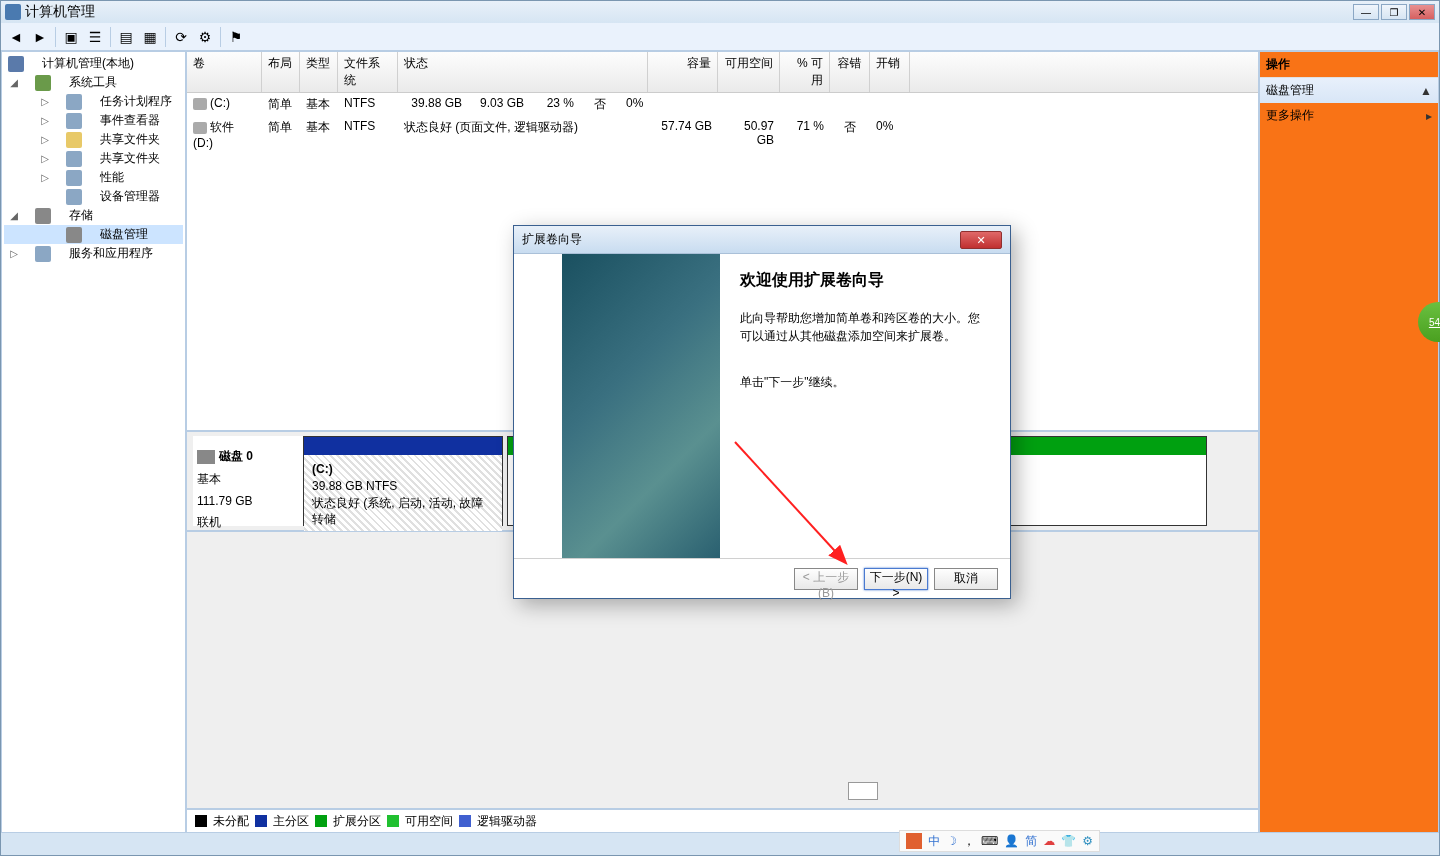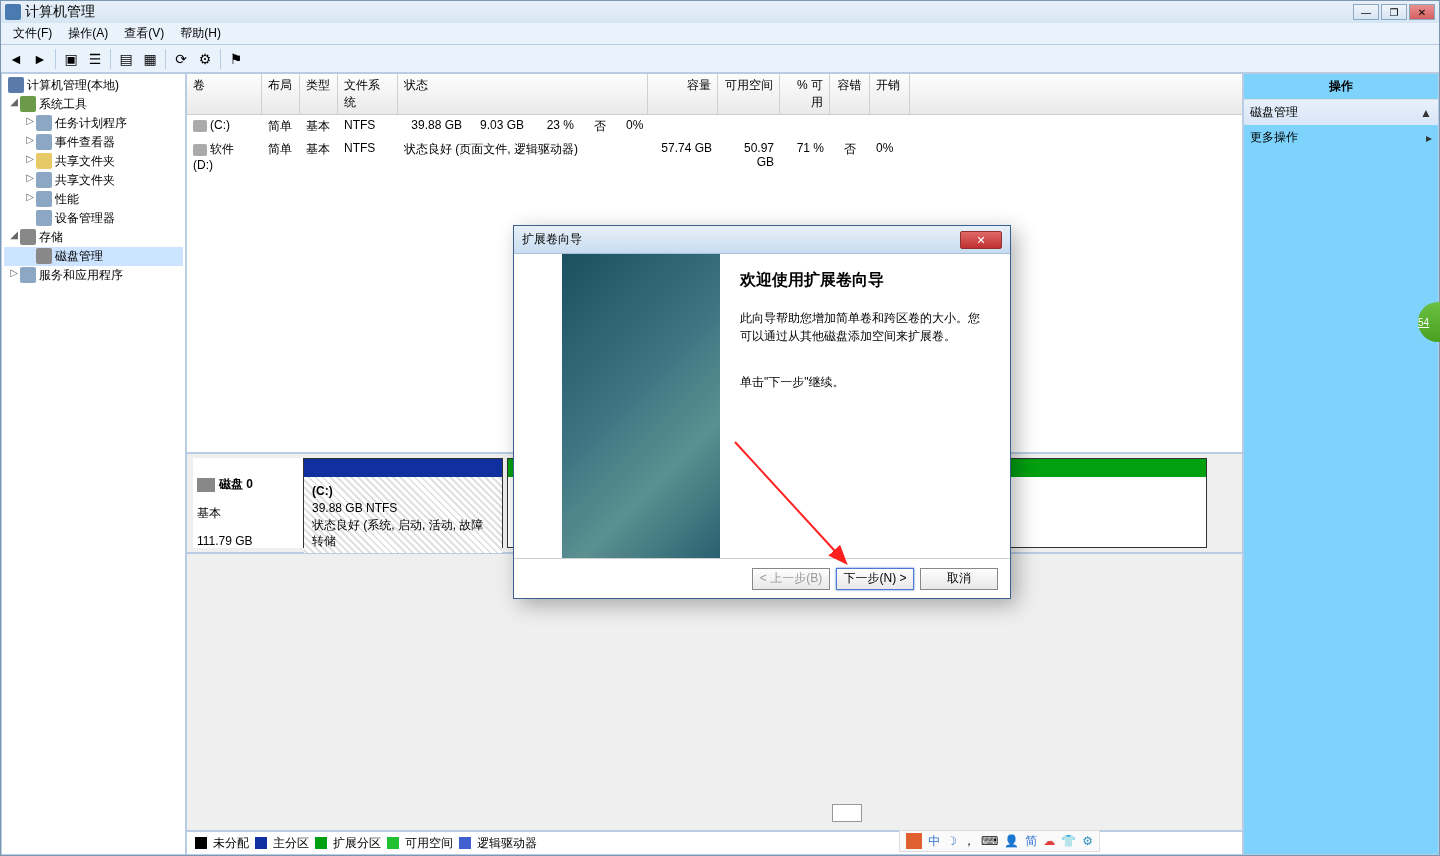--- a/index.html
+++ b/index.html
@@ -11,21 +11,21 @@
 .titlebar .win-controls{margin-left:auto;display:flex;gap:2px;}
 .win-btn{width:26px;height:16px;border:1px solid #8ba7c4;background:linear-gradient(#f0f5fb,#d6e5f3);font-size:10px;display:flex;align-items:center;justify-content:center;cursor:pointer;}
 .win-btn.close{background:linear-gradient(#e89090,#d66060);}
 .menubar{height:22px;background:#eaf2fc;display:flex;align-items:center;padding:0 4px;border-bottom:1px solid #b8cde4;}
 .menu-item{padding:2px 8px;cursor:pointer;}
 .toolbar{height:28px;background:#eaf2fc;display:flex;align-items:center;padding:0 4px;gap:2px;border-bottom:1px solid #b8cde4;}
 .tb-btn{width:22px;height:22px;border:1px solid transparent;display:flex;align-items:center;justify-content:center;cursor:pointer;font-size:14px;}
 .tb-sep{width:1px;height:20px;background:#b8cde4;margin:0 2px;}
 .main-area{display:flex;height:calc(100% - 72px);}
 .tree-panel{width:185px;background:#fff;border:1px solid #b8cde4;padding:2px;}
-.tree-item{display:flex;align-items:flex-start;padding:1px 0 1px 4px;cursor:pointer;white-space:nowrap;}
+.tree-item{display:flex;align-items:center;padding:1px 0 1px 4px;cursor:pointer;white-space:nowrap;gap:15px;}
 .tree-item.selected{background:#cce4ff;}
 .tree-indent{width:16px;display:inline-block;}
 .tree-exp{width:12px;display:inline-block;text-align:center;color:#666;font-size:10px;}
 .tree-icon{width:16px;height:16px;display:inline-block;margin-right:3px;background:#8ba7c4;border-radius:2px;}
 .tree-icon.folder{background:#e8c968;}
 .tree-icon.tool{background:#6a9a4a;}
 .tree-icon.disk{background:#888;}
 .tree-icon.comp{background:#5a7aaa;}
 .center-panel{flex:1;display:flex;flex-direction:column;}
 .volume-table{background:#fff;border:1px solid #b8cde4;height:380px;}
@@ -34,71 +34,65 @@
 .vt-row{display:flex;padding:1px 0;font-size:12px;}
 .vt-row>div{padding:2px 6px;}
 .col-vol{width:75px;}.col-layout{width:38px;}.col-type{width:38px;}.col-fs{width:60px;}
 .col-status{width:250px;}.col-cap{width:70px;text-align:right;}.col-free{width:62px;text-align:right;}
 .col-pct{width:50px;text-align:right;}.col-fault{width:40px;text-align:center;}.col-over{width:40px;text-align:left;}
 .disk-icon{display:inline-block;width:14px;height:12px;background:#aaa;border-radius:2px;margin-right:3px;vertical-align:middle;}
 .disk-map{background:#efefef;border:1px solid #b8cde4;height:100px;display:flex;padding:4px 6px;}
 .disk-label{width:110px;padding:6px 4px;background:#fff;}
 .disk-label .icon{display:inline-block;width:18px;height:14px;background:#888;margin-right:4px;vertical-align:middle;}
 .disk-label b{font-weight:bold;}
-.disk-label div{margin-top:12px;}
+.disk-label div{margin-top:6px;}
 .disk-parts{flex:1;display:flex;gap:4px;}
 .disk-part{border:1px solid #333;background:#fff;}
 .disk-part .pbar{height:18px;background:#1030a0;}
 .disk-part.ext .pbar{background:#00a010;}
 .disk-part .pbody{padding:6px 8px;font-size:12px;line-height:1.4;}
 .pbody.hatch{background:repeating-linear-gradient(45deg,#fff,#fff 3px,#e0e0e0 3px,#e0e0e0 5px);}
 .empty-area{flex:1;background:#efefef;border:1px solid #b8cde4;position:relative;}
 .empty-box{position:absolute;bottom:8px;right:380px;width:30px;height:18px;border:1px solid #999;background:#fff;}
 .legend{height:24px;border:1px solid #b8cde4;background:#fff;display:flex;align-items:center;padding:0 8px;gap:6px;font-size:12px;}
 .leg-swatch{width:12px;height:12px;display:inline-block;}
-.right-panel{width:196px;background:#7dd3fc;border:1px solid #b8cde4;text-align:center;}
+.right-panel{width:180px;background:#f97316;border:1px solid #b8cde4;}
 .rp-header{padding:4px 6px;font-weight:bold;border-bottom:1px solid #e0e0e0;}
 .rp-item{padding:4px 6px;display:flex;align-items:center;cursor:pointer;}
 .rp-item.sel{background:linear-gradient(#e8f0fb,#d8e6f7);}
 .rp-arrow{margin-left:auto;color:#333;}
 .modal{position:absolute;left:513px;top:225px;width:498px;background:#fff;border:1px solid #3a6090;box-shadow:6px 6px 20px rgba(0,0,0,0.3);}
 .modal-title{height:28px;background:linear-gradient(#e8f0f9,#c8dcf0);border-bottom:1px solid #aac0d8;display:flex;align-items:center;padding:0 8px;font-size:12px;}
 .modal-title .mx{margin-left:auto;width:42px;height:18px;background:linear-gradient(#e06868,#c03030);border:1px solid #903030;color:#fff;text-align:center;font-size:11px;line-height:16px;border-radius:2px;cursor:pointer;}
 .modal-content{display:flex;height:304px;margin-left:48px;}
 .modal-sidebar{width:158px;background:linear-gradient(135deg,#1a5060,#3a7080 40%,#5a9090 70%,#2a6070);}
 .modal-body{flex:1;padding:16px 20px;}
 .modal-body h2{font-size:16px;font-weight:bold;margin-bottom:18px;}
 .modal-body p{font-size:12px;line-height:1.5;margin-bottom:28px;}
 .modal-footer{height:40px;border-top:1px solid #d0d0d0;display:flex;align-items:center;justify-content:flex-end;padding:0 12px;gap:6px;}
-.m-btn{width:78px;height:22px;border:1px solid #888;background:linear-gradient(#fefefe,#e8e8e8);font-size:12px;cursor:pointer;}
+.m-btn{width:64px;height:22px;border:1px solid #888;background:linear-gradient(#fefefe,#e8e8e8);font-size:12px;cursor:pointer;}
 .m-btn:disabled{color:#999;cursor:default;}
 .m-btn.focus{border-color:#4a7ad0;box-shadow:0 0 2px #4a7ad0;text-align:center;}
 .arrow-annot{position:absolute;left:725px;top:432px;pointer-events:none;}
 .ime-bar{position:absolute;bottom:4px;right:340px;height:22px;display:flex;align-items:center;gap:6px;background:#fafafa;border:1px solid #ddd;padding:0 6px;font-size:12px;}
 .ime-ic{width:16px;height:16px;background:#e06030;display:inline-block;}
-.side-badge{position:absolute;right:0;top:302px;width:22px;height:40px;background:linear-gradient(#6ac040,#4aa020);border-radius:20px 0 0 20px;color:#fff;font-size:10px;display:flex;align-items:center;justify-content:flex-start;text-decoration:underline;}
+.side-badge{position:absolute;right:0;top:302px;width:22px;height:40px;background:linear-gradient(#6ac040,#4aa020);border-radius:20px 0 0 20px;color:#fff;font-size:10px;display:flex;align-items:center;justify-content:flex-end;text-decoration:underline;}
 </style>
 </head>
 <body>
 
 <div class="window-frame">
   <div class="titlebar">
     <span class="app-icon"></span>
     <span class="title">计算机管理</span>
     <div class="win-controls">
       <div class="win-btn">—</div>
       <div class="win-btn">❐</div>
       <div class="win-btn close">✕</div>
     </div>
-  </div>
-  <div class="menubar">
-    <span class="menu-item">文件(F)</span>
-    <span class="menu-item">操作(A)</span>
-    <span class="menu-item">查看(V)</span>
-    <span class="menu-item">帮助(H)</span>
   </div>
   <div class="toolbar">
     <div class="tb-btn">◄</div>
     <div class="tb-btn">►</div>
     <div class="tb-sep"></div>
     <div class="tb-btn">▣</div>
     <div class="tb-btn">☰</div>
     <div class="tb-sep"></div>
     <div class="tb-btn">▤</div>
     <div class="tb-btn">▦</div>

